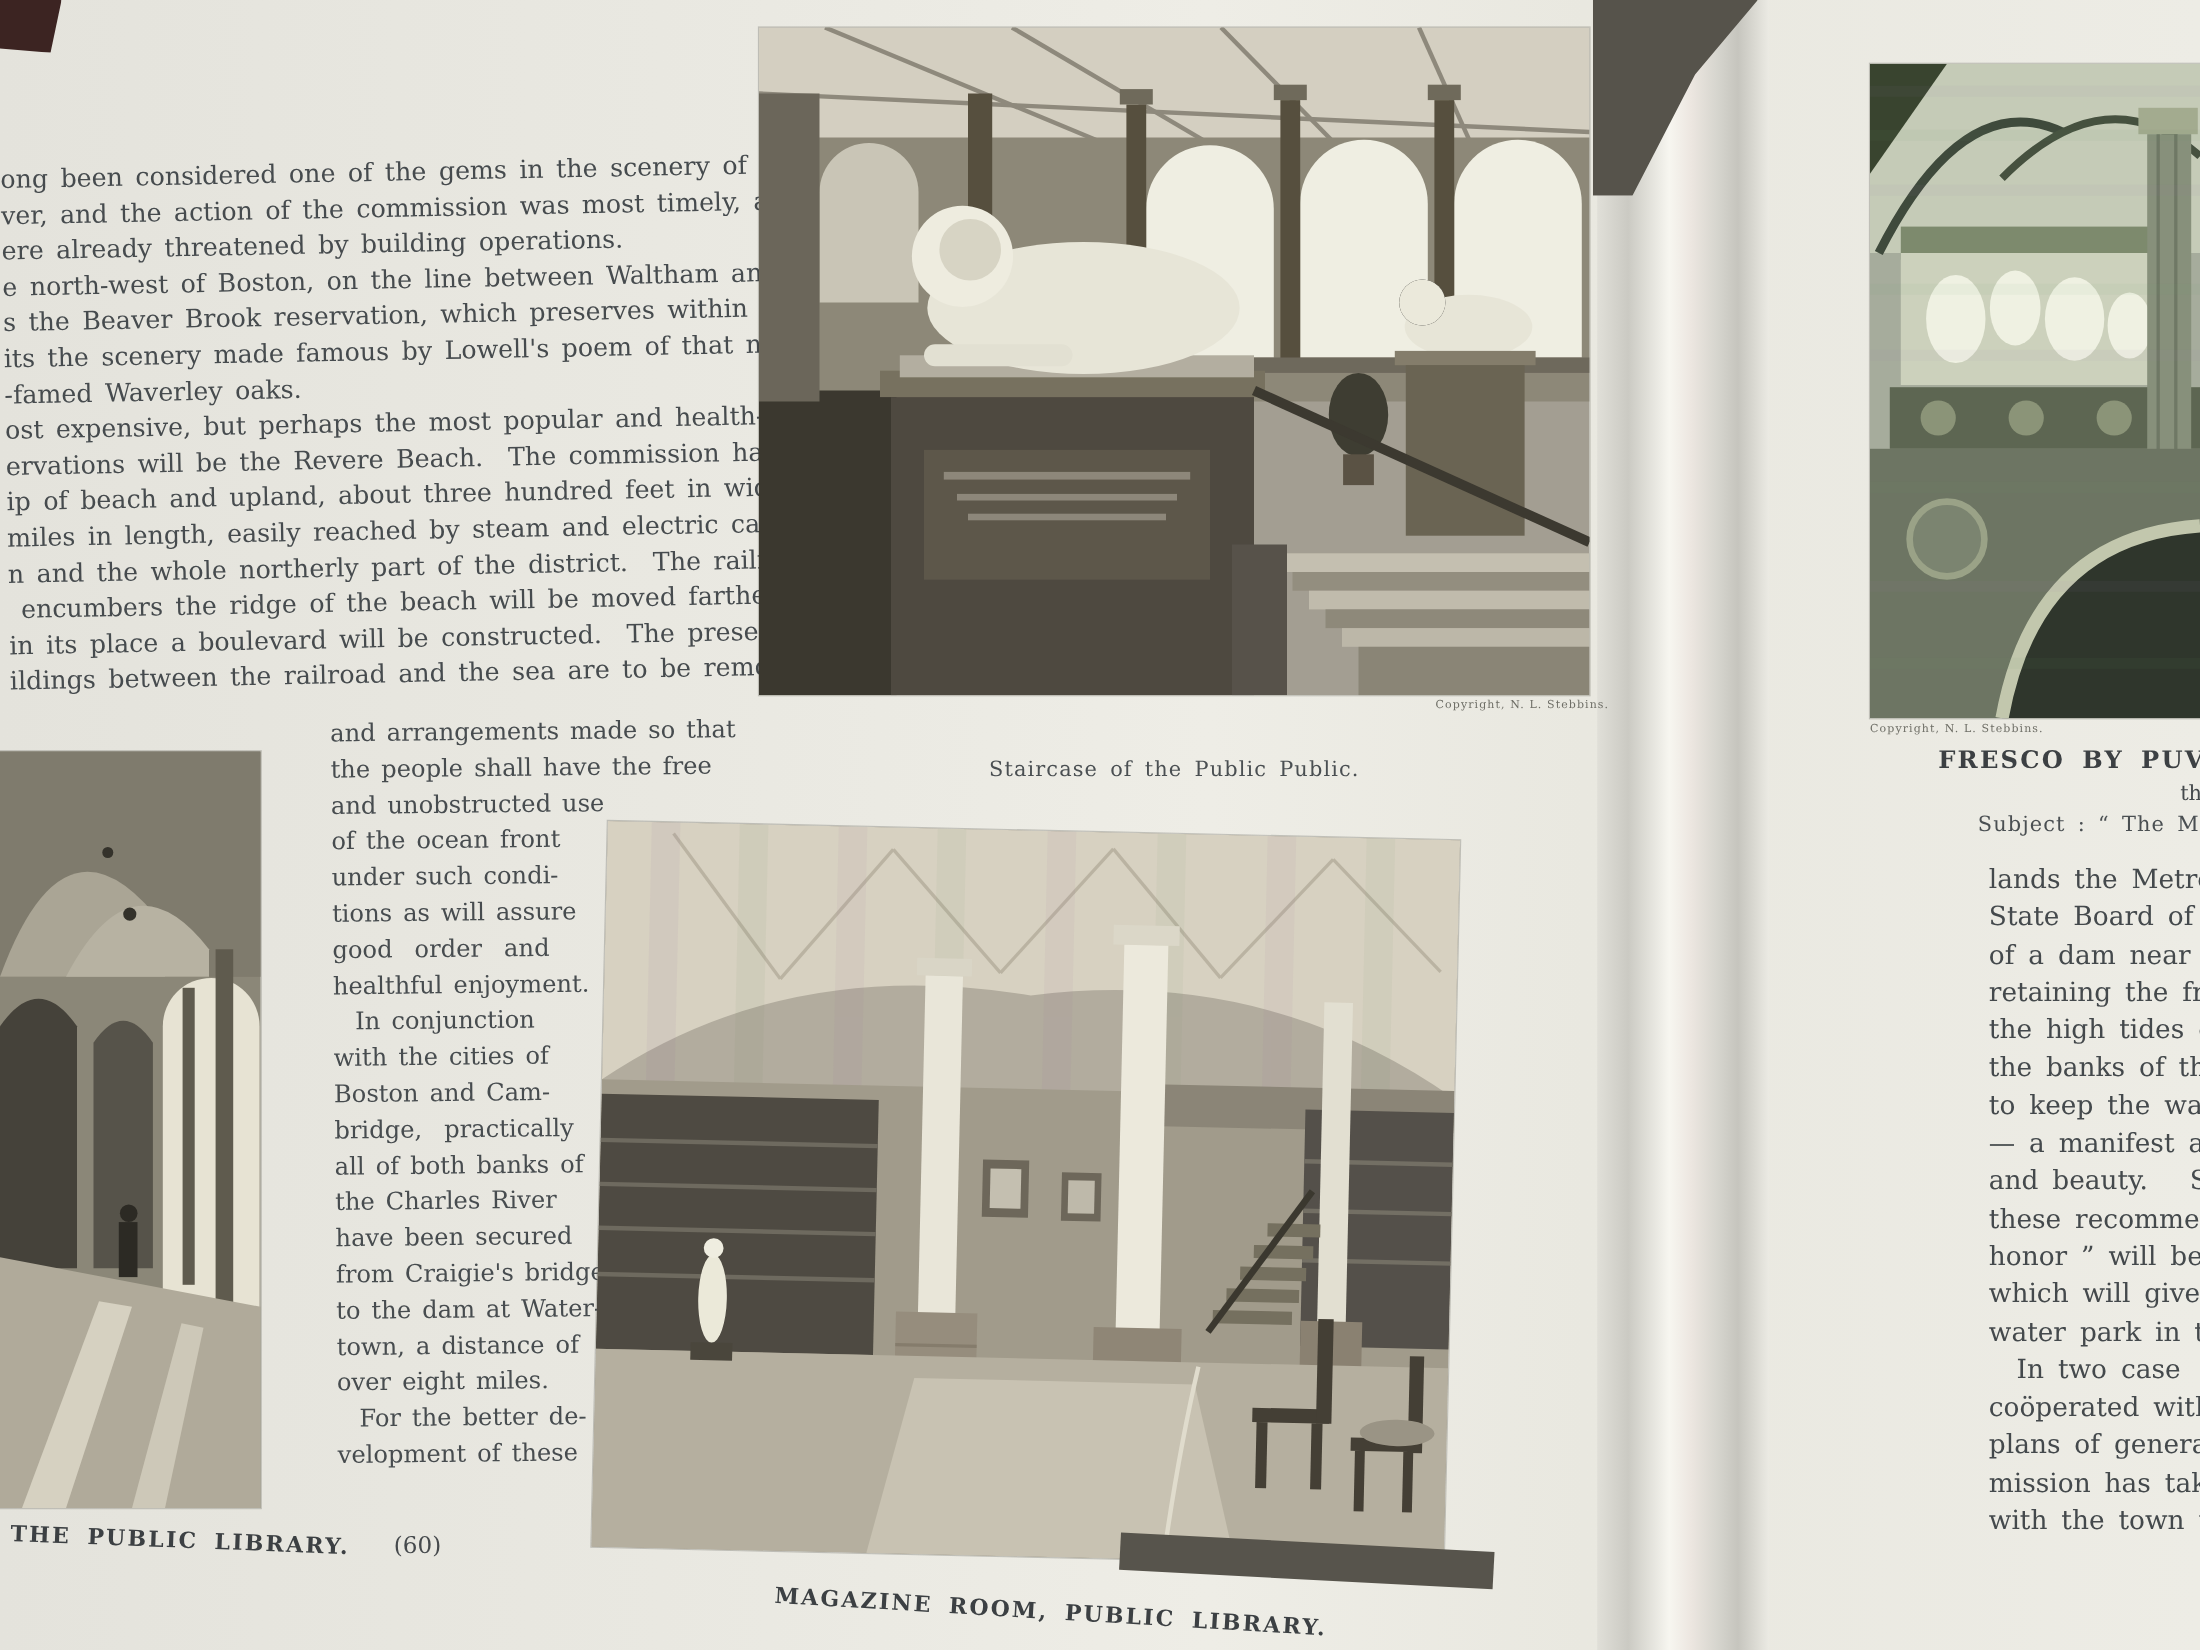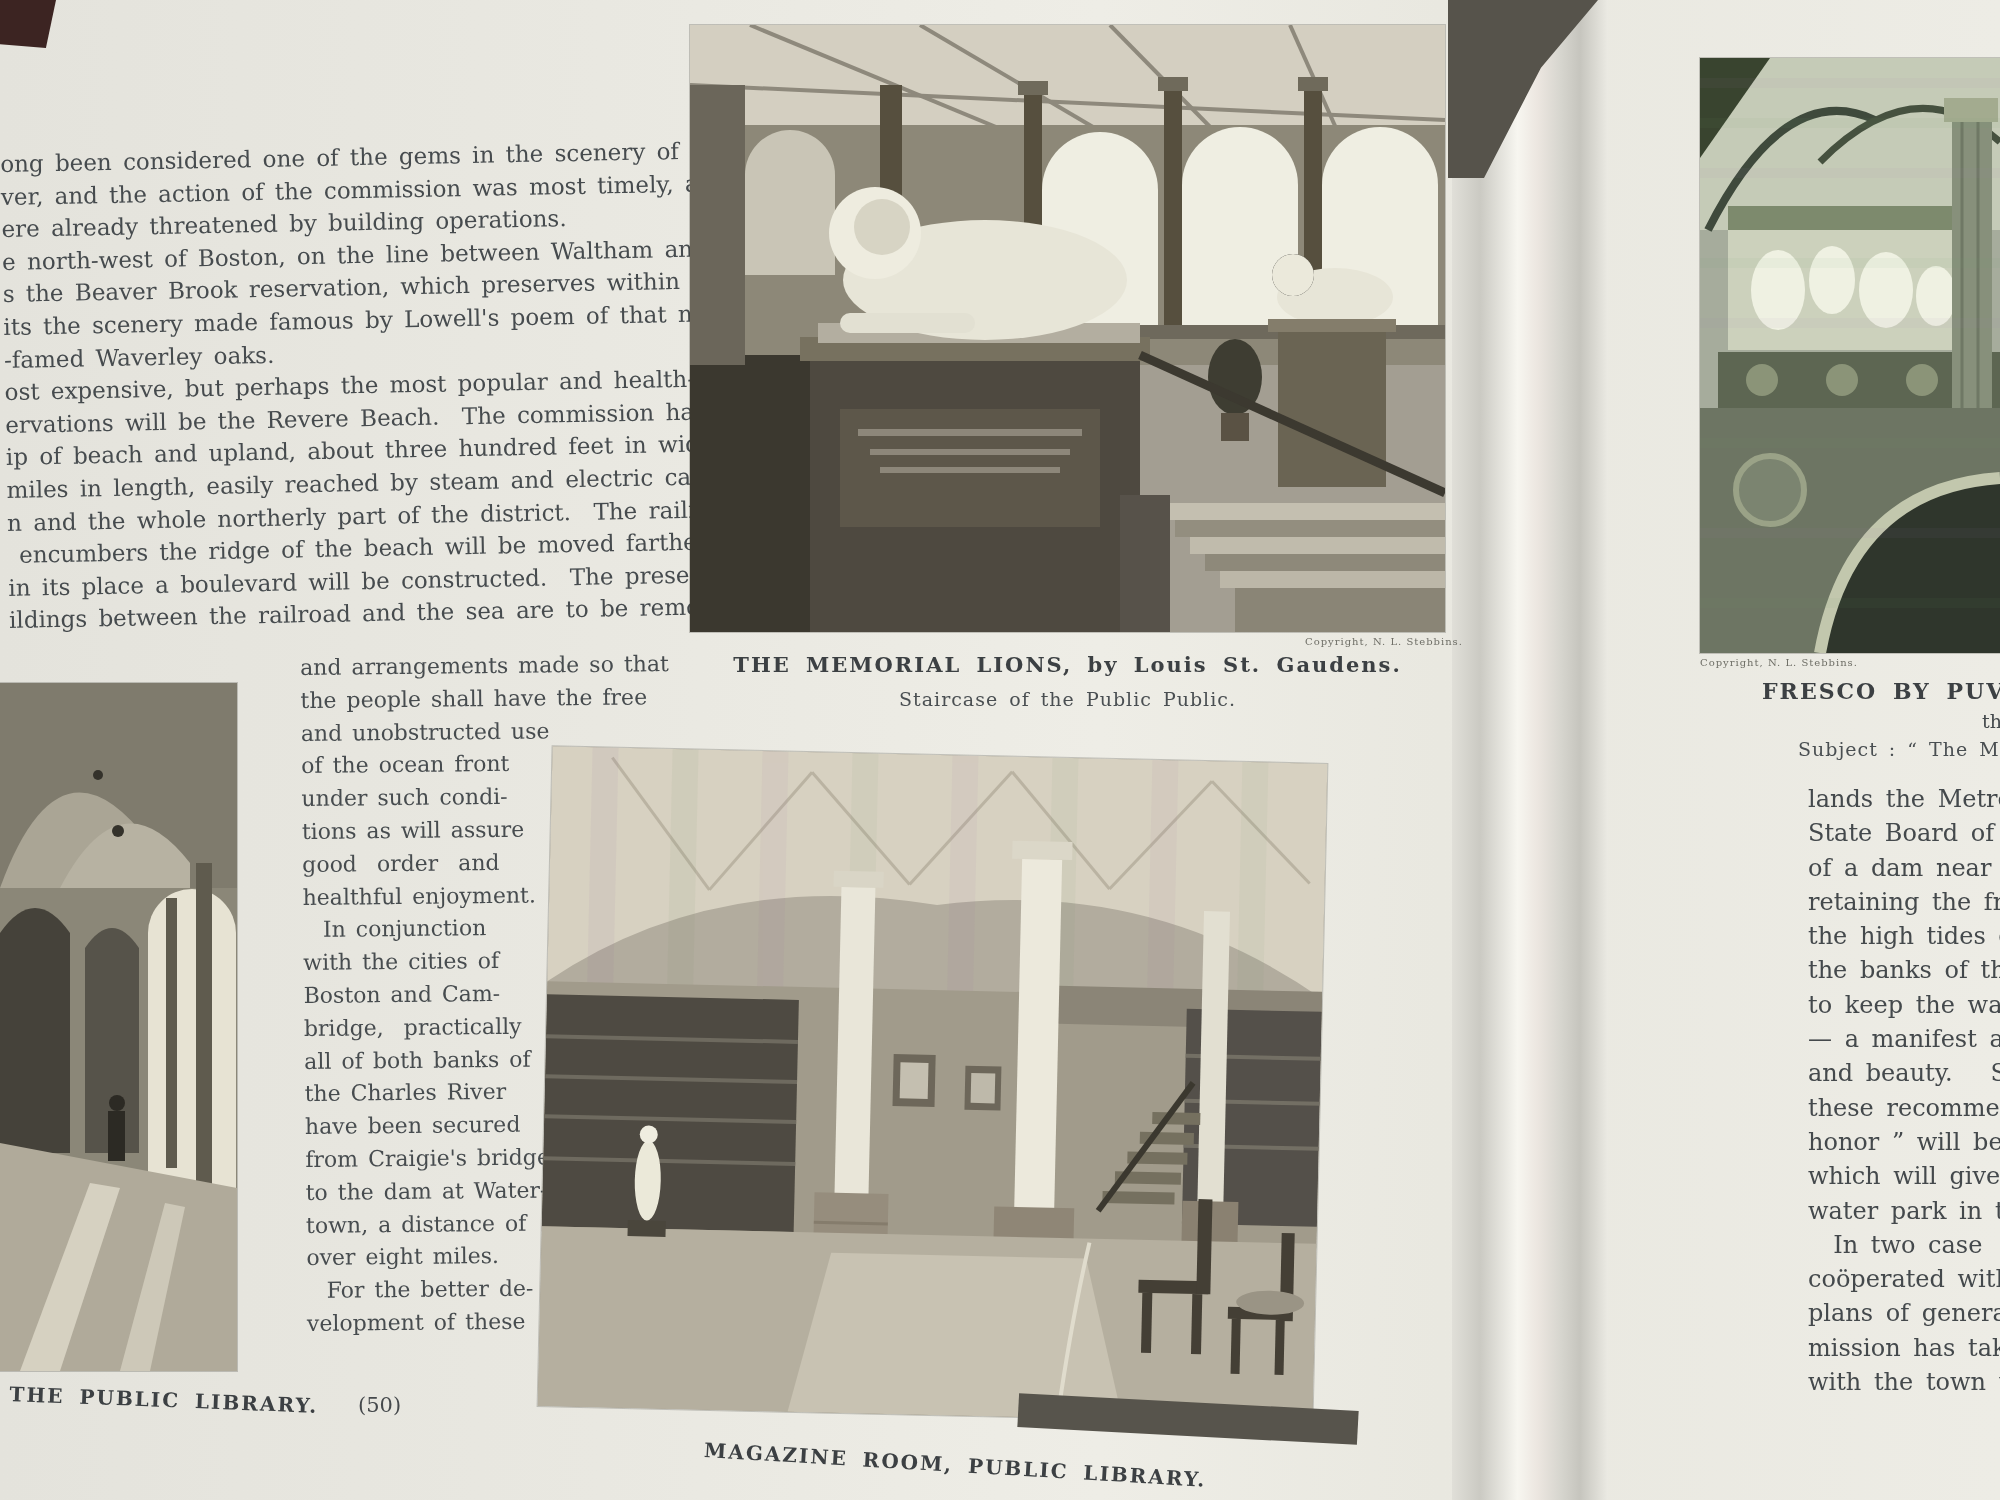--- a/index.html
+++ b/index.html
@@ -127,21 +127,20 @@
           <rect x="485" y="495" width="270" height="17" fill="#938e7f"></rect>
         <rect x="500" y="512" width="255" height="17" fill="#c0bbac"></rect>
           <rect x="515" y="529" width="240" height="17" fill="#8e897a"></rect>
         <rect x="530" y="546" width="225" height="17" fill="#bcb7a8"></rect>
           <rect x="545" y="563" width="210" height="44" fill="#8a8576"></rect>
       </g>
       <rect x="430" y="470" width="50" height="137" fill="#57524a"></rect>
     </svg>
   </div>
   <div class="abs tiny" style="left:1305px;top:636px;">Copyright, N. L. Stebbins.</div>
-  <div class="abs caption" style="left:690px;top:652px;width:755px;text-align:center;font-size:21px;">THE MEMORIAL LIONS, by Louis St. Gaudens.</div>
   <div class="abs subcaption" style="left:690px;top:688px;width:755px;text-align:center;font-size:19px;">Staircase of the Public Public.</div>
 
   <div class="abs" id="narrow-col">
       <div class="tline">and arrangements made so that</div>
       <div class="tline">the people shall have the free</div>
       <div class="tline">and unobstructed use</div>
       <div class="tline">of the ocean front</div>
       <div class="tline">under such condi-</div>
       <div class="tline">tions as will assure</div>
       <div class="tline">good  order  and</div>
@@ -183,21 +182,21 @@
 
       <path d="M0,460 L237,505 L237,688 L0,688 Z" fill="#b0aa9a"></path>
       <path d="M20,688 L90,500 L120,505 L60,688 Z" fill="#d6d1c1"></path>
       <path d="M120,688 L165,520 L185,524 L150,688 Z" fill="#cdc8b8"></path>
 
       <circle cx="117" cy="420" r="8" fill="#2c2a24"></circle>
       <rect x="108" y="428" width="17" height="50" fill="#2c2a24"></rect>
     </svg>
   </div>
   <div class="abs caption" style="left:10px;top:1382px;font-size:20px;transform:rotate(2.2deg);transform-origin:0 0;">THE PUBLIC LIBRARY.</div>
-  <div class="abs" style="left:358px;top:1393px;font-size:21px;color:#45494c;">(50)</div>
+  <div class="abs" style="left:358px;top:1393px;font-size:21px;color:#45494c;">(60)</div>
 
   <div class="photo" style="left:545px;top:755px;width:775px;height:660px;transform:rotate(1.3deg);transform-origin:50% 50%;">
     <svg viewBox="0 0 775 660" preserveAspectRatio="none">
       <rect width="775" height="660" fill="#b2ac9e"></rect>
 
       <path d="M0,0 H775 V235 Q600,118 388,150 Q165,118 0,235 Z" fill="#d7d1c1"></path>
       <g stroke="#bab3a2" stroke-width="3">
         <path d="M60,10 L160,140"></path>
           <path d="M160,140 L260,20"></path>
           <path d="M260,20 L360,130"></path>

